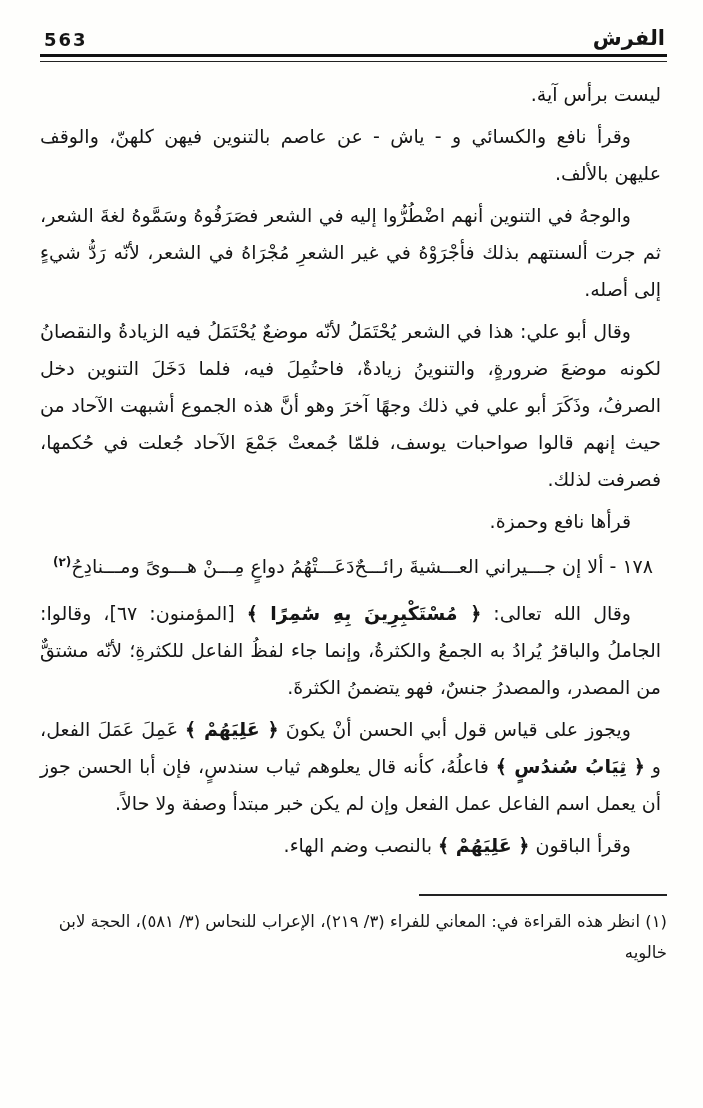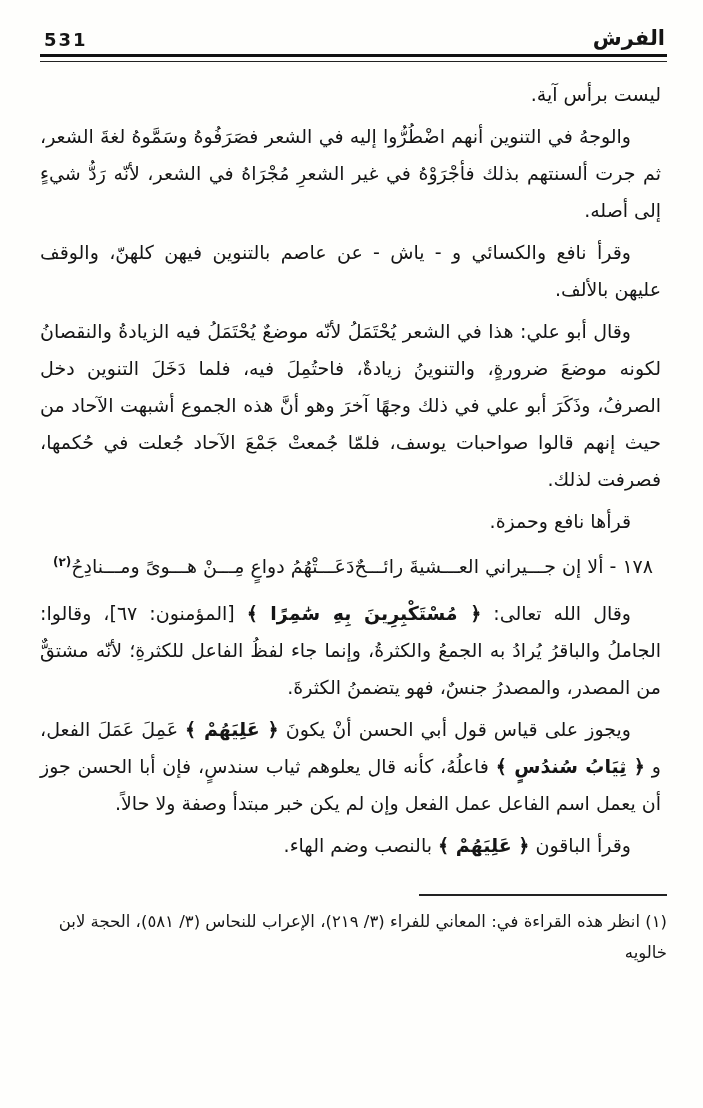--- a/index.html
+++ b/index.html
@@ -96,28 +96,28 @@
     text-align: right;
   }
 </style>
 </head>
 <body>
 
 <div class="page">
 
   <div class="header-row">
     <div class="header-title">الفرش</div>
-    <div class="header-page-number">531</div>
+    <div class="header-page-number">563</div>
   </div>
   <div class="header-rule"></div>
 
   <div class="body-text">
       <p class="para">ليست برأس آية.</p>
+      <p class="para indent">وقرأ نافع والكسائي و - ياش - عن عاصم بالتنوين فيهن كلهنّ، والوقف عليهن بالألف.</p>
       <p class="para indent">والوجهُ في التنوين أنهم اضْطُرُّوا إليه في الشعر فصَرَفُوهُ وسَمَّوهُ لغةَ الشعر، ثم جرت ألسنتهم بذلك فأجْرَوْهُ في غير الشعرِ مُجْرَاهُ في الشعر، لأنّه رَدُّ شيءٍ إلى أصله.</p>
-      <p class="para indent">وقرأ نافع والكسائي و - ياش - عن عاصم بالتنوين فيهن كلهنّ، والوقف عليهن بالألف.</p>
       <p class="para indent">وقال أبو علي: هذا في الشعر يُحْتَمَلُ لأنّه موضعٌ يُحْتَمَلُ فيه الزيادةُ والنقصانُ لكونه موضعَ ضرورةٍ، والتنوينُ زيادةٌ، فاحتُمِلَ فيه، فلما دَخَلَ التنوين دخل الصرفُ، وذَكَرَ أبو علي في ذلك وجهًا آخرَ وهو أنَّ هذه الجموع أشبهت الآحاد من حيث إنهم قالوا صواحبات يوسف، فلمّا جُمعتْ جَمْعَ الآحاد جُعلت في حُكمها، فصرفت لذلك.</p>
       <p class="para indent">قرأها نافع وحمزة.</p>
       <div class="verse">
         <span class="verse-right">
           <span class="verse-num">١٧٨ -</span>
           <span class="hemistich">ألا إن جـــيراني العـــشيةَ رائـــحٌ</span>
         </span>
         <span class="hemistich">دَعَـــتْهُمُ دواعٍ مِـــنْ هـــوىً ومـــنادِحُ<sup class="fn-ref">(٢)</sup></span>
       </div>
       <p class="para indent">وقال الله تعالى: <span class="quran">﴿ مُسْتَكْبِرِينَ بِهِ سَٰمِرًا ﴾</span> [المؤمنون: ٦٧]، وقالوا: الجاملُ والباقرُ يُرادُ به الجمعُ والكثرةُ، وإنما جاء لفظُ الفاعل للكثرةِ؛ لأنّه مشتقٌّ من المصدر، والمصدرُ جنسٌ، فهو يتضمنُ الكثرةَ.</p>

